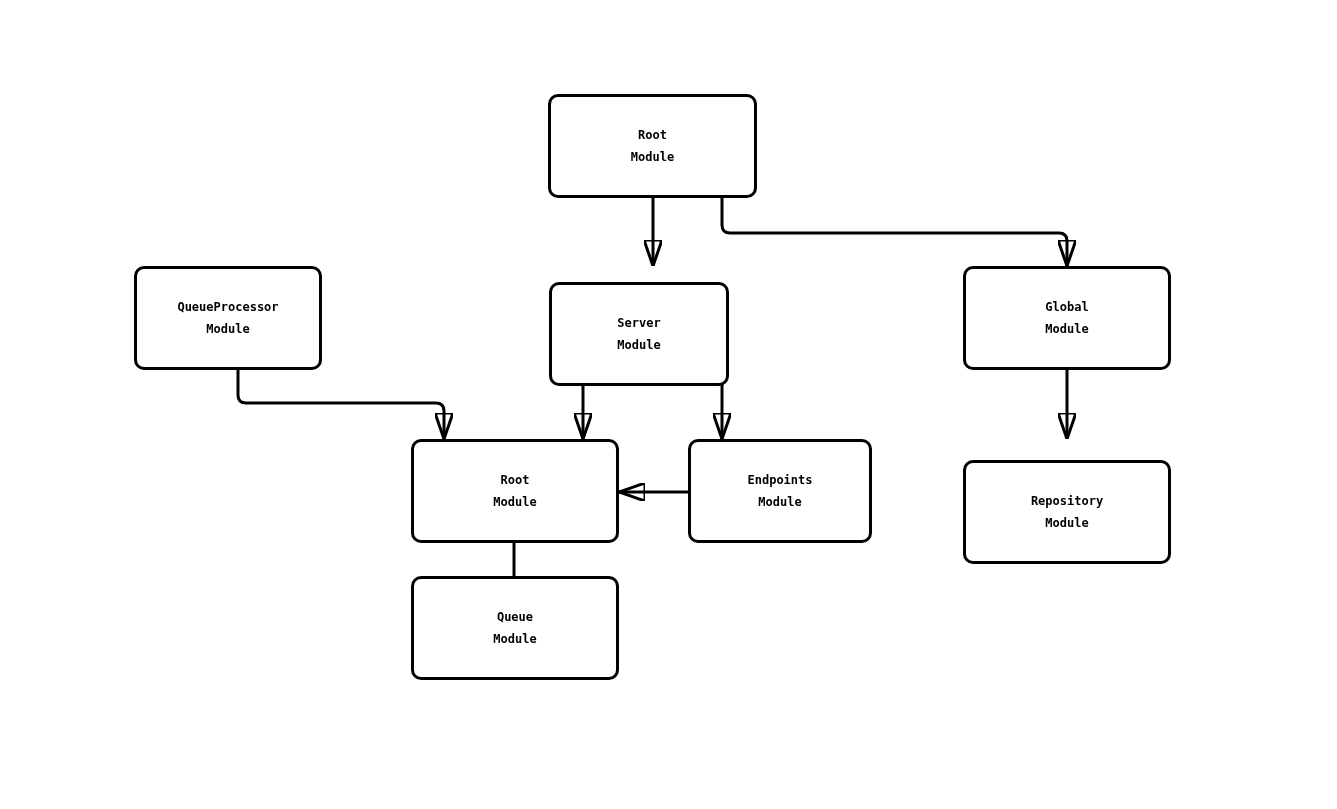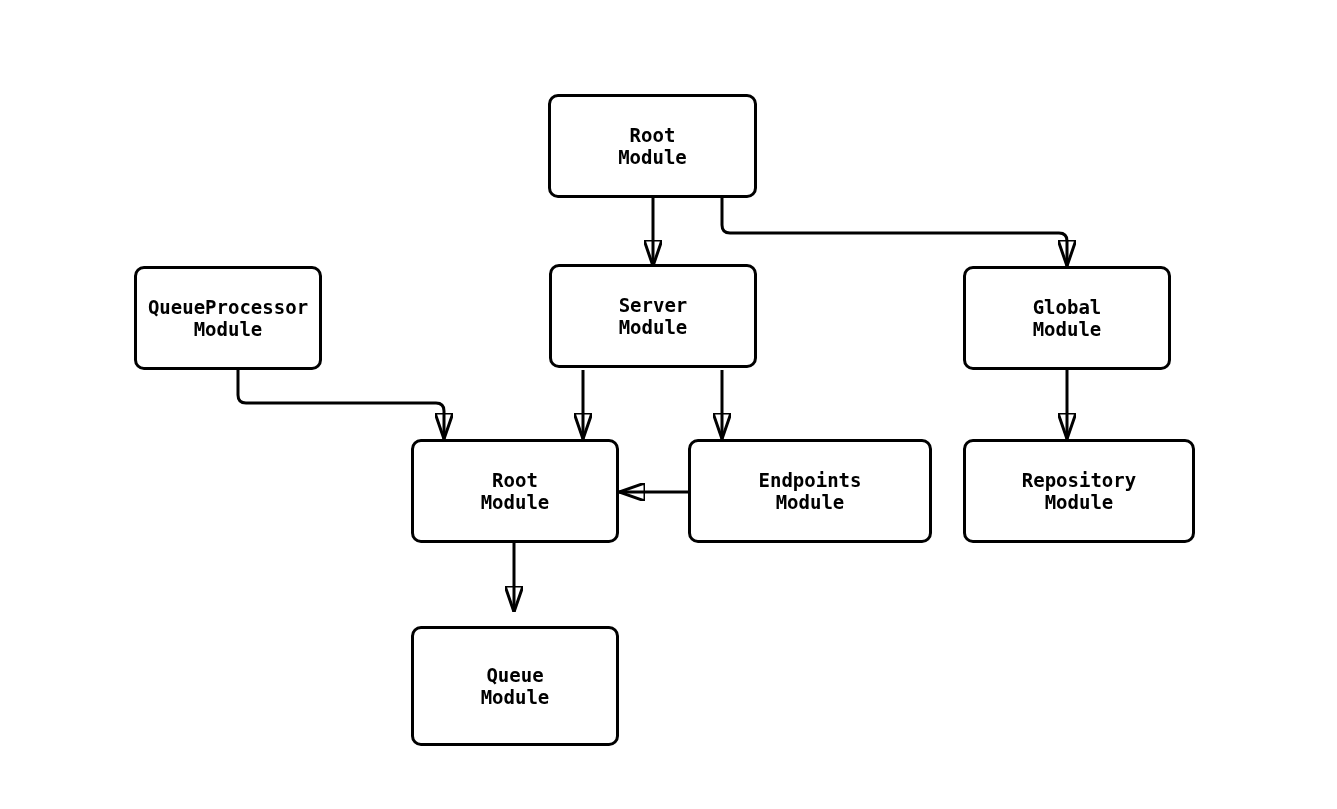--- a/index.html
+++ b/index.html
@@ -34,21 +34,21 @@
     background: #ffffff;
     border: 3px solid #000000;
     border-radius: 10px;
     display: flex;
     align-items: center;
     justify-content: center;
     text-align: center;
   }
   .node .label {
     white-space: pre-line;
-    font-size: 19px;
+    font-size: 12px;
     line-height: 22px;
     font-weight: bold;
     color: #000000;
   }
 </style>
 </head>
 <body>
 
 <div class="stage">
 
@@ -71,43 +71,43 @@
   <div class="node" style="left:548px; top:94px;  width:209px; height:104px">
     <span class="label">Root
 Module</span>
   </div>
 
   <div class="node" style="left:134px; top:266px; width:188px; height:104px">
     <span class="label">QueueProcessor
 Module</span>
   </div>
 
-  <div class="node" style="left:549px; top:264px; width:208px; height:104px">
+  <div class="node" style="left:549px; top:282px; width:180px; height:104px">
     <span class="label">Server
 Module</span>
   </div>
 
   <div class="node" style="left:963px; top:266px; width:208px; height:104px">
     <span class="label">Global
 Module</span>
   </div>
 
   <div class="node" style="left:411px; top:439px; width:208px; height:104px">
     <span class="label">Root
 Module</span>
   </div>
 
-  <div class="node" style="left:688px; top:439px; width:244px; height:104px">
+  <div class="node" style="left:688px; top:439px; width:184px; height:104px">
     <span class="label">Endpoints
 Module</span>
   </div>
 
-  <div class="node" style="left:963px; top:439px; width:232px; height:104px">
+  <div class="node" style="left:963px; top:460px; width:208px; height:104px">
     <span class="label">Repository
 Module</span>
   </div>
 
-  <div class="node" style="left:411px; top:626px; width:208px; height:120px">
+  <div class="node" style="left:411px; top:576px; width:208px; height:104px">
     <span class="label">Queue
 Module</span>
   </div>
 
 </div>
 
 </body></html>

